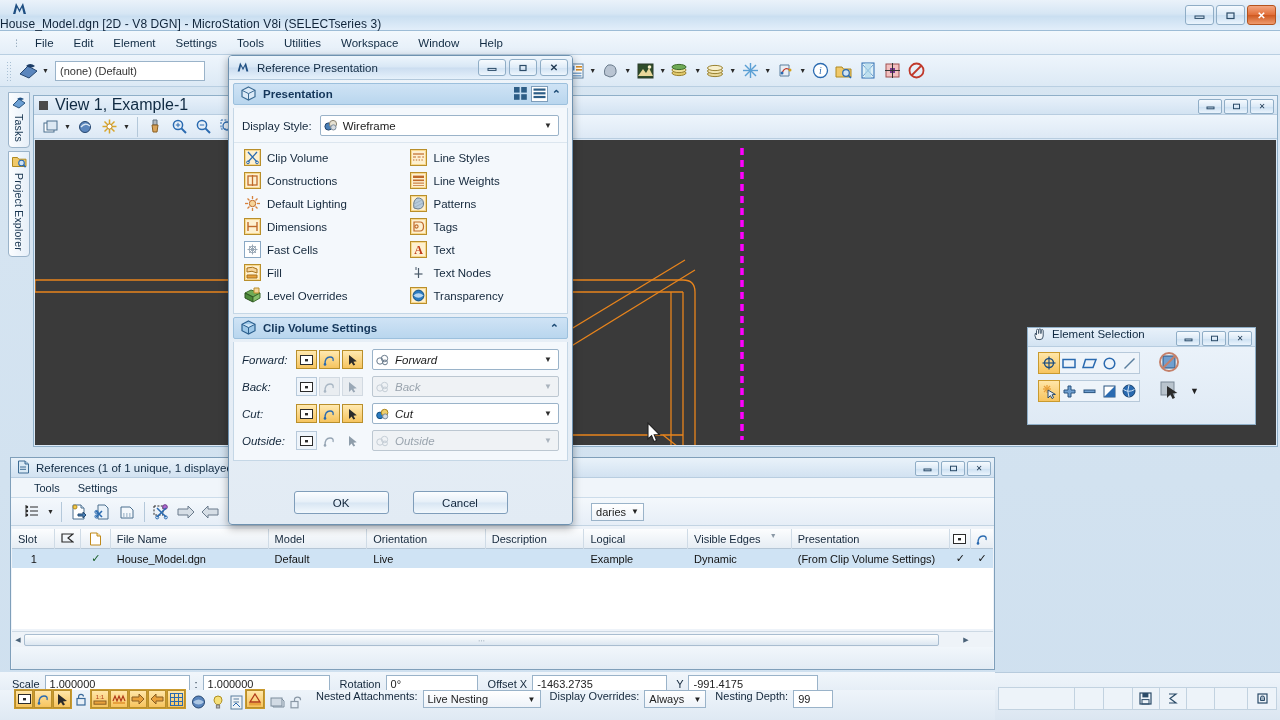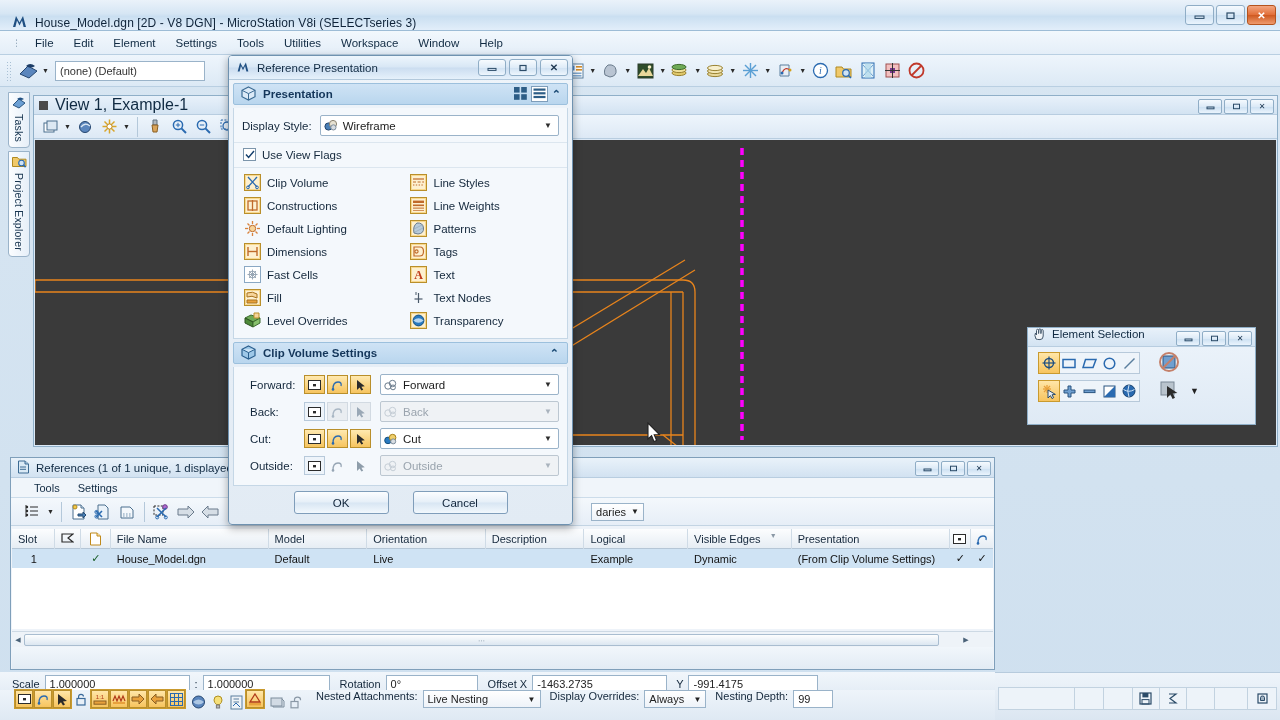--- a/index.html
+++ b/index.html
@@ -16,21 +16,21 @@
     width: 1280px; height: 720px;
     background: linear-gradient(180deg,#d8e6f2 0%, #cfe0ef 100%);
     overflow: hidden;
   }
 
   
   .titlebar {
     position: absolute; left:0; top:0; width:1280px; height:31px;
     background: linear-gradient(180deg,#eaf2fa 0%,#d6e6f4 45%,#cadff1 55%,#e2eefa 100%);
     border-bottom: 1px solid #9dbcd6;
-    display:flex; align-items:flex-end;
+    display:flex; align-items:flex-start;flex-direction:column;
   }
   .title-icon {
     width:18px;height:18px;margin-left:10px;margin-right:7px;
     display:flex;align-items:center;justify-content:center;
     color:#1f4f82;font-weight:bold;font-size:15px;
   }
   .title-text { font-size:12px; color:#10243a; letter-spacing:.1px; }
   .win-btns { position:absolute; right:4px; top:5px; display:flex; gap:2px; }
   .win-btn {
     width:29px;height:20px;border:1px solid #8fadc6;border-radius:3px;
@@ -1128,28 +1128,20 @@
                 <circle cx="4.5" cy="7.5" r="3.6" fill="#4a7fb5" stroke="#24456e"></circle>
                 <circle cx="9" cy="5" r="3.6" fill="#e8e2d2" stroke="#8a8270"></circle>
                 <circle cx="9.4" cy="8.4" r="2.6" fill="#d8dde2" stroke="#7d8d9c"></circle>
               </svg>
           </span>
           <span>Wireframe</span>
           <span class="dd-arrow">▼</span>
         </div>
       </div>
 
-      <div class="checkrow">
-        <span class="chk">
-          <svg width="10" height="9" viewBox="0 0 10 9">
-              <path d="M1 4.4 L3.6 7.4 L9 1" fill="none" stroke="#15406e" stroke-width="1.5"></path>
-            </svg>
-        </span>
-        <span style="font-size:11.5px;color:#13273b;">Use View Flags</span>
-      </div>
 
       <div class="flaggrid">
 
         <div class="flagcol">
           <div class="flagitem">
             <span class="flagicon">
               <svg width="17" height="17" viewBox="0 0 17 17">
                   <rect x="0.5" y="0.5" width="16" height="16" fill="#f8d88e" stroke="#b98f2b"></rect>
                   <rect x="2" y="2" width="13" height="13" fill="#fdf0d0"></rect>
                   <path d="M4 3 L13 13 M13 3 L4 13" stroke="#2a6ab0" stroke-width="1.3"></path>
@@ -1329,21 +1321,21 @@
       <span>
         <svg width="15" height="15" viewBox="0 0 15 15">
             <path d="M7.5 1 L14 4.3 L14 10.7 L7.5 14 L1 10.7 L1 4.3 Z" fill="#9ec8e8" stroke="#2b5f8e" stroke-width="1.2"></path>
             <path d="M1 4.3 L7.5 7.6 L14 4.3" fill="#cfe6f8" stroke="#2b5f8e"></path>
             <path d="M7.5 7.6 L7.5 14" stroke="#2b5f8e"></path>
           </svg>
       </span>
       <span class="lbl">Clip Volume Settings</span>
       <span style="position:absolute;right:8px;color:#1b4a74;font-size:11px;font-weight:bold;">⌃</span>
     </div>
-    <div class="section-body" style="padding:4px 0 6px 8px;">
+    <div class="section-body" style="padding:4px 0 6px 0;font-style:italic;">
 
       <div class="clip-row">
         <span class="clip-label">Forward:</span>
         <div class="btn3">
           <div class="b3 on">
             <svg width="13" height="10" viewBox="0 0 13 10">
                 <rect x="0.5" y="0.5" width="12" height="9" fill="#fff" stroke="#2b2b2b"></rect>
                 <rect x="5" y="4" width="3" height="2.4" fill="#2b2b2b"></rect>
               </svg>
           </div>

